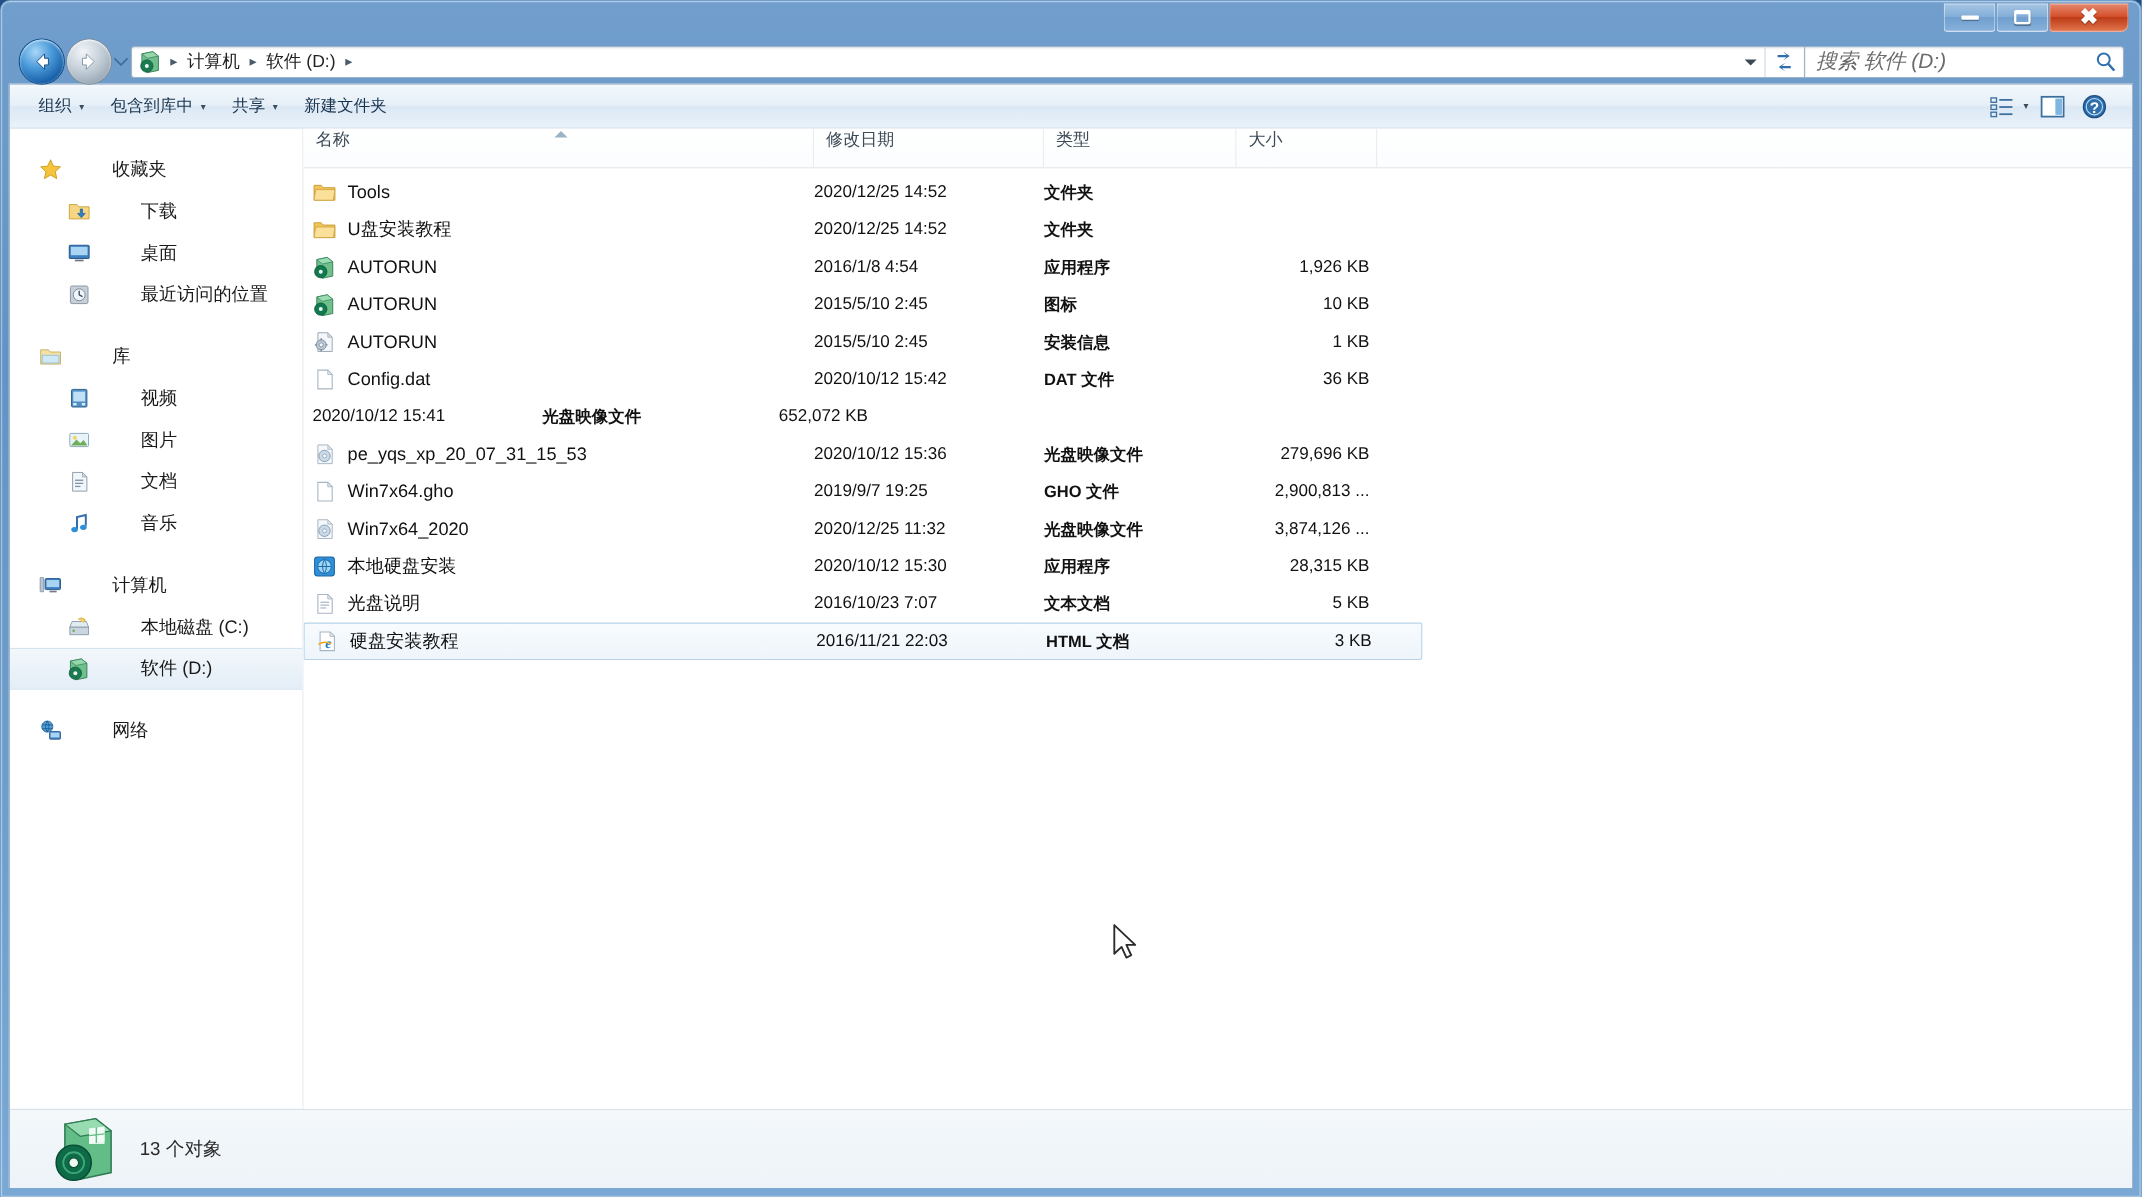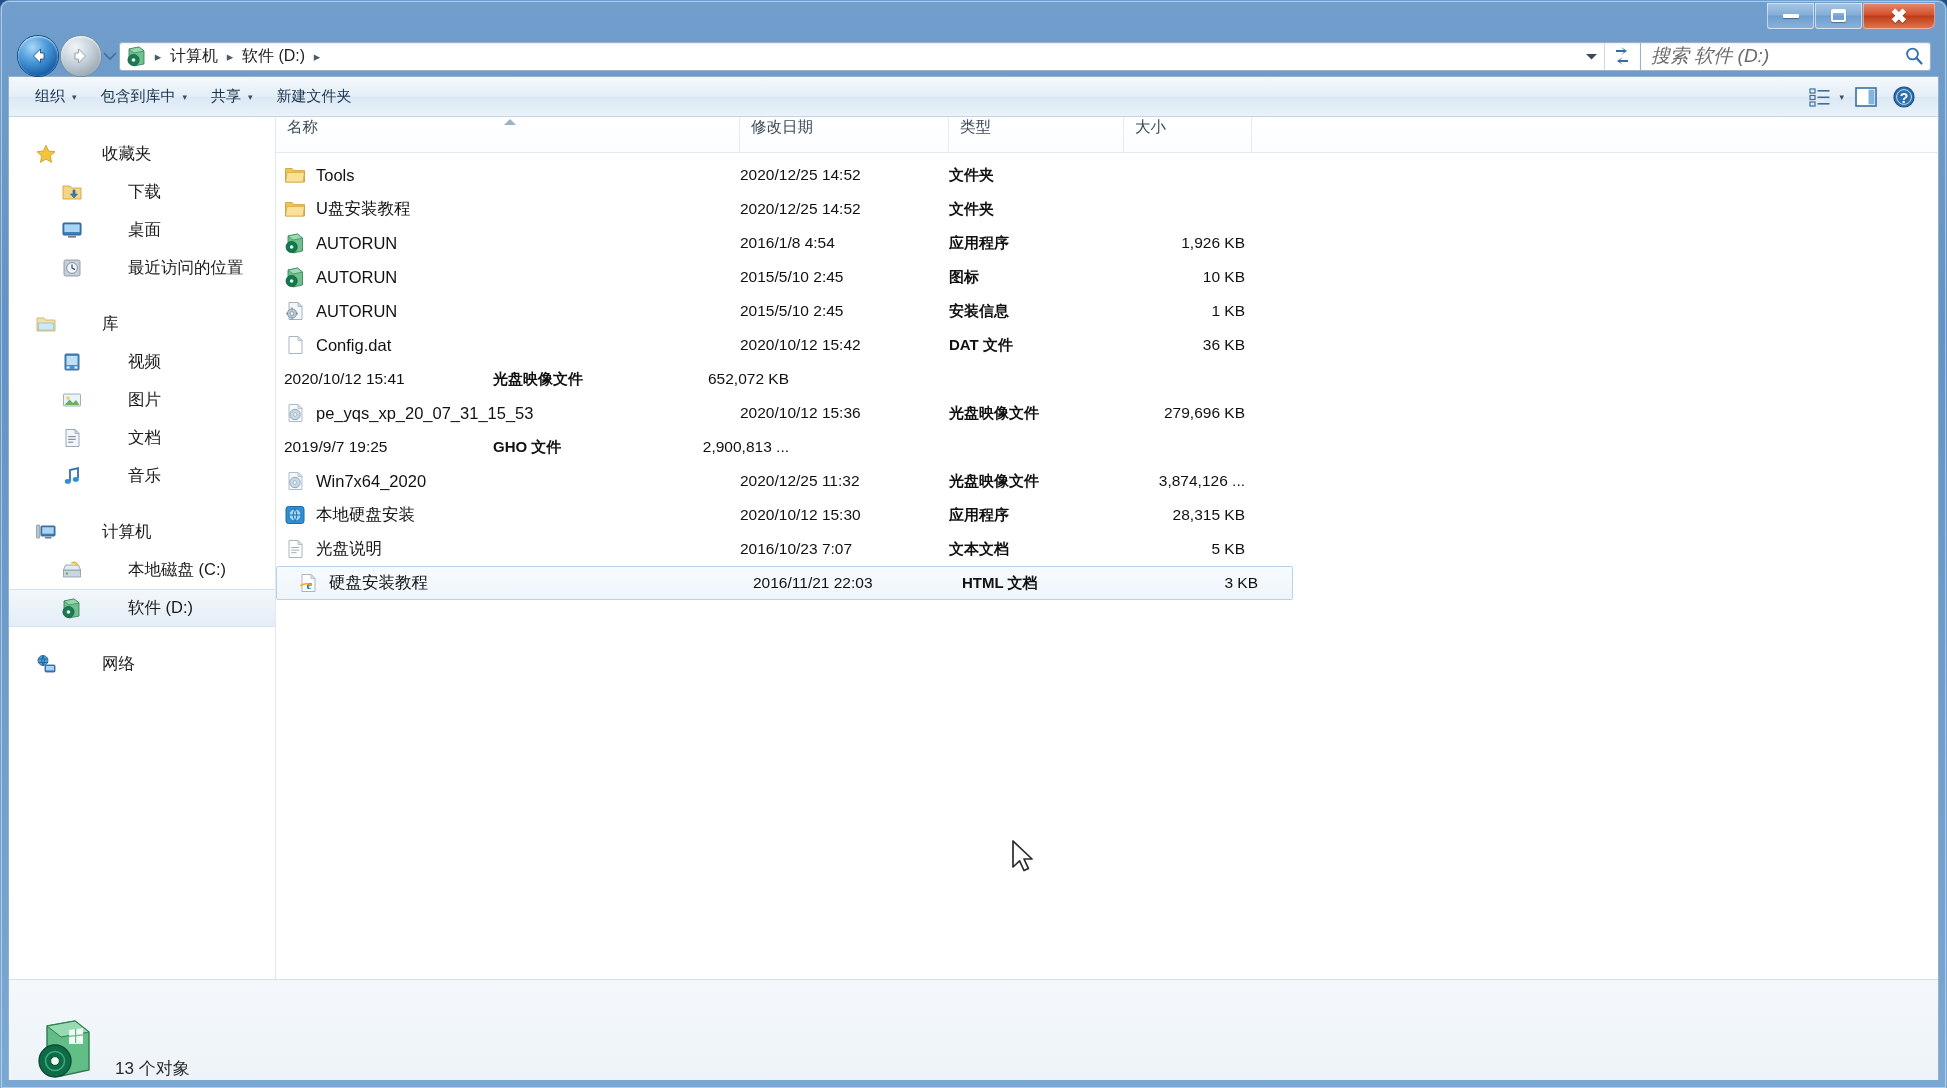--- a/index.html
+++ b/index.html
@@ -272,40 +272,40 @@
     color: #111;
     font-family: "Liberation Sans", sans-serif;
     position: relative;
   }
   .row.selected {
     background: linear-gradient(180deg, #f7fbfe 0%, #eef5fb 100%);
     border: 1px solid #b6d3ea;
     border-radius: 2px;
     width: 1017px;
     height: 34px;
-    padding-left: 20px;
+    padding-left: 9px;
   }
   .cell-name {
     width: 456px; display: flex; align-items: center;
     white-space: nowrap; overflow: hidden; flex: 0 0 auto;
   }
   .cell-date { width: 209px; flex: 0 0 auto; color: #111; font-size: 15.5px; white-space: nowrap; }
   .cell-type { width: 175px; flex: 0 0 auto; color: #111; font-size: 15px; white-space: nowrap; font-weight: bold; }
   .cell-size { width: 121px; flex: 0 0 auto; color: #111; font-size: 15.5px; text-align: right; white-space: nowrap; }
   .fileicon { width: 22px; height: 22px; margin-right: 10px; flex: 0 0 auto; display:block; }
 
   
   #statusbar {
-    height: 101px;
+    height: 72px;
     flex: 0 0 auto;
     background: linear-gradient(180deg, #f4f8fb 0%, #edf3f8 100%);
     border-top: 1px solid #d3dfe9;
     display: flex;
-    align-items: flex-end;
-    padding-left: 24px;
+    align-items: center;
+    padding-left: 36px;
   }
   #statusicon { width: 62px; height: 62px; flex: 0 0 auto; margin-right: 20px; }
   #statustext { font-size: 17px; color: #2a2a2a; font-family: "Liberation Sans", sans-serif; }
 
   
   #cursor { position: absolute; left: 734px; top: 722px; pointer-events: none; z-index: 99; }
 </style>
 </head>
 <body>
 
@@ -663,20 +663,27 @@
                   <circle cx="11" cy="12.5" r="5.2" fill="#c9d9e6" stroke="#8aa0b4" stroke-width="0.9"></circle>
                   <circle cx="11" cy="12.5" r="1.7" fill="#ffffff" stroke="#8aa0b4" stroke-width="0.7"></circle>
                 </svg>
                 <span>pe_yqs_xp_20_07_31_15_53</span>
               </span>
               <span class="cell-date">2020/10/12 15:36</span>
               <span class="cell-type">光盘映像文件</span>
               <span class="cell-size">279,696 KB</span>
             </div>
             <div class="row">
+              <span class="cell-name">
+                <svg class="fileicon" viewBox="0 0 22 22">
+                  <path d="M5 2.5 L14 2.5 L18 6.5 L18 19.5 L5 19.5 Z" fill="#ffffff" stroke="#a8b5c2" stroke-width="1"></path>
+                  <path d="M14 2.5 L14 6.5 L18 6.5 Z" fill="#e3eaf1" stroke="#a8b5c2" stroke-width="0.8"></path>
+                </svg>
+                <span>Win7x64.gho</span>
+              </span>
               <span class="cell-date">2019/9/7 19:25</span>
               <span class="cell-type">GHO 文件</span>
               <span class="cell-size">2,900,813 ...</span>
             </div>
             <div class="row">
               <span class="cell-name">
                 <svg class="fileicon" viewBox="0 0 22 22">
                   <path d="M5 2.5 L14 2.5 L18 6.5 L18 19.5 L5 19.5 Z" fill="#f6f9fc" stroke="#a8b5c2" stroke-width="0.9"></path>
                   <path d="M14 2.5 L14 6.5 L18 6.5 Z" fill="#dde6ee" stroke="#a8b5c2" stroke-width="0.7"></path>
                   <circle cx="11" cy="12.5" r="5.2" fill="#c9d9e6" stroke="#8aa0b4" stroke-width="0.9"></circle>

